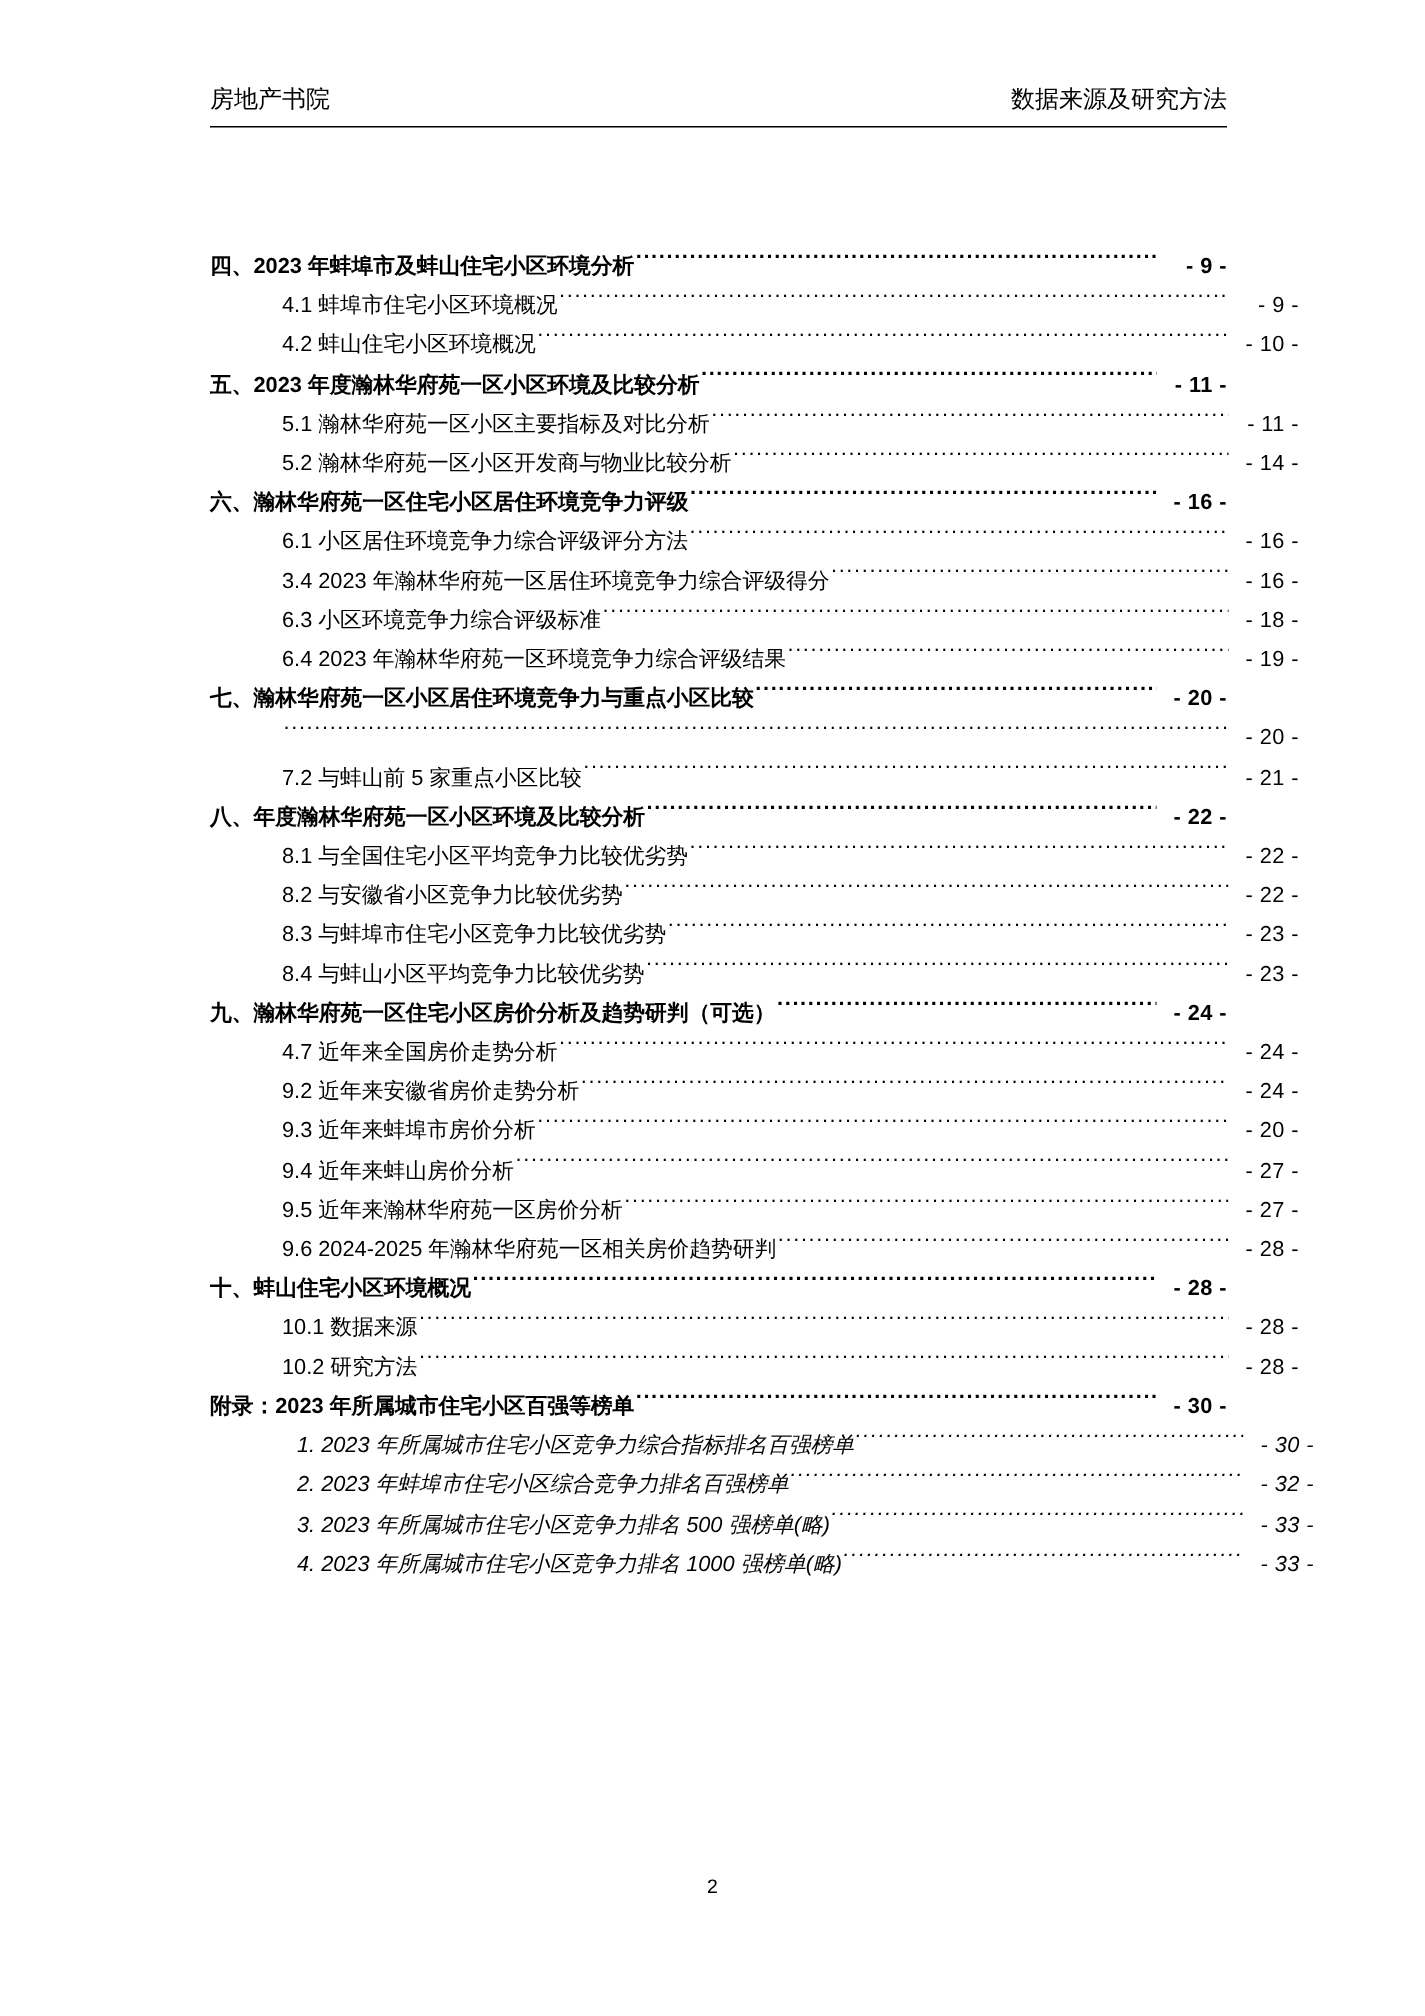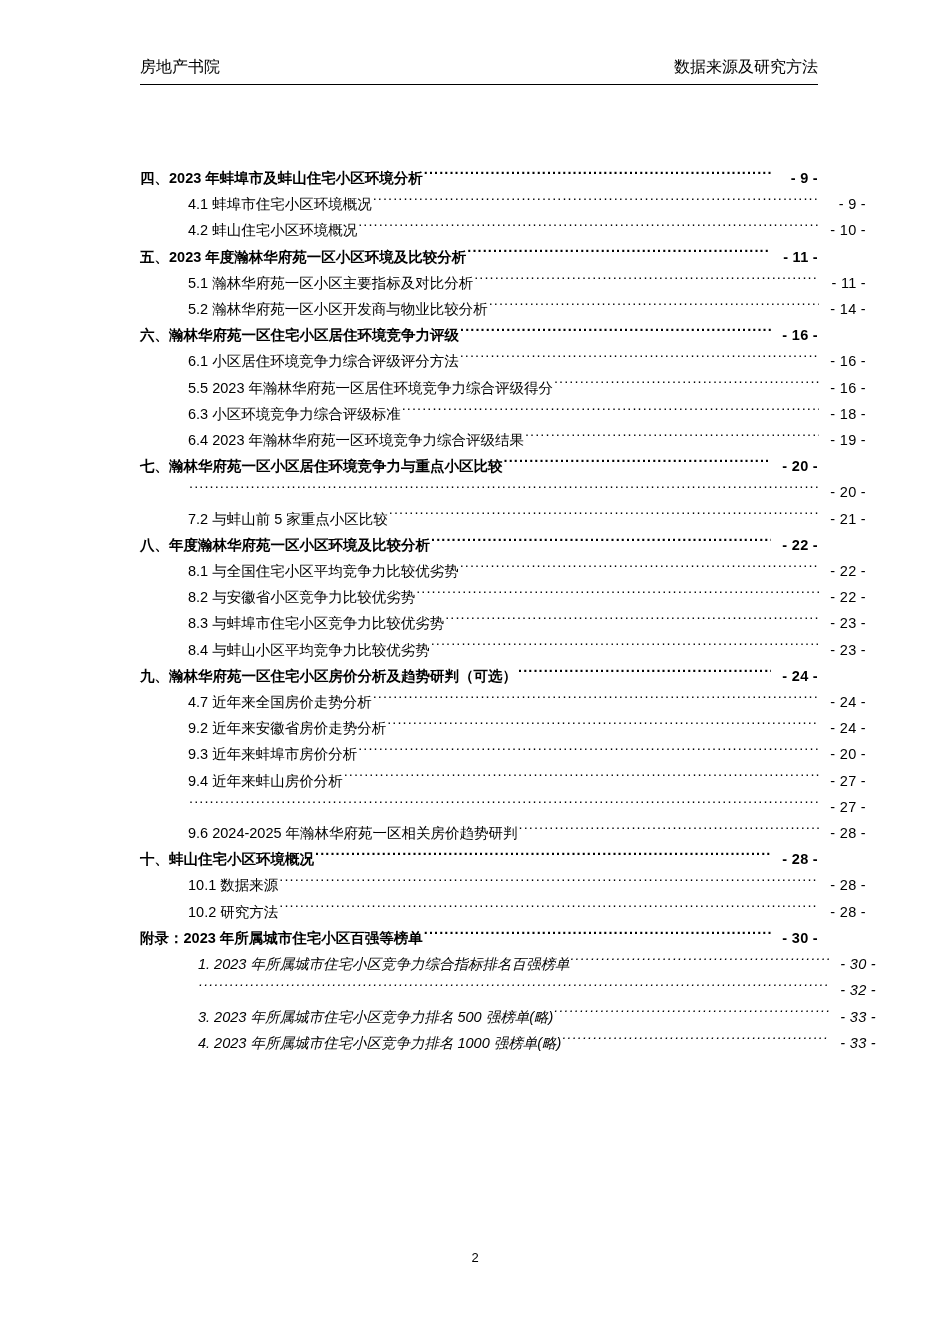--- a/index.html
+++ b/index.html
@@ -156,21 +156,21 @@
         <span class="toc-text">六、瀚林华府苑一区住宅小区居住环境竞争力评级</span>
         <span class="toc-dots"></span>
         <span class="toc-page">- 16 -</span>
       </div>
       <div class="toc-row lvl2">
         <span class="toc-text">6.1  小区居住环境竞争力综合评级评分方法</span>
         <span class="toc-dots"></span>
         <span class="toc-page">- 16 -</span>
       </div>
       <div class="toc-row lvl2">
-        <span class="toc-text">5.5 2023 年瀚林华府苑一区居住环境竞争力综合评级得分</span>
+        <span class="toc-text">3.4 2023 年瀚林华府苑一区居住环境竞争力综合评级得分</span>
         <span class="toc-dots"></span>
         <span class="toc-page">- 16 -</span>
       </div>
       <div class="toc-row lvl2">
         <span class="toc-text">6.3  小区环境竞争力综合评级标准</span>
         <span class="toc-dots"></span>
         <span class="toc-page">- 18 -</span>
       </div>
       <div class="toc-row lvl2">
         <span class="toc-text">6.4 2023 年瀚林华府苑一区环境竞争力综合评级结果</span>
@@ -235,20 +235,21 @@
         <span class="toc-text">9.3  近年来蚌埠市房价分析</span>
         <span class="toc-dots"></span>
         <span class="toc-page">- 20 -</span>
       </div>
       <div class="toc-row lvl2">
         <span class="toc-text">9.4  近年来蚌山房价分析</span>
         <span class="toc-dots"></span>
         <span class="toc-page">- 27 -</span>
       </div>
       <div class="toc-row lvl2">
+        <span class="toc-text">9.5  近年来瀚林华府苑一区房价分析</span>
         <span class="toc-dots"></span>
         <span class="toc-page">- 27 -</span>
       </div>
       <div class="toc-row lvl2">
         <span class="toc-text">9.6 2024-2025 年瀚林华府苑一区相关房价趋势研判</span>
         <span class="toc-dots"></span>
         <span class="toc-page">- 28 -</span>
       </div>
       <div class="toc-row lvl1">
         <span class="toc-text">十、蚌山住宅小区环境概况</span>
@@ -269,20 +270,21 @@
         <span class="toc-text">附录：2023 年所属城市住宅小区百强等榜单</span>
         <span class="toc-dots"></span>
         <span class="toc-page">- 30 -</span>
       </div>
       <div class="toc-row lvl2b">
         <span class="toc-text">1.  2023 年所属城市住宅小区竞争力综合指标排名百强榜单</span>
         <span class="toc-dots"></span>
         <span class="toc-page">- 30 -</span>
       </div>
       <div class="toc-row lvl2b">
+        <span class="toc-text">2.  2023 年蚌埠市住宅小区综合竞争力排名百强榜单</span>
         <span class="toc-dots"></span>
         <span class="toc-page">- 32 -</span>
       </div>
       <div class="toc-row lvl2b">
         <span class="toc-text">3.  2023 年所属城市住宅小区竞争力排名 500 强榜单(略)</span>
         <span class="toc-dots"></span>
         <span class="toc-page">- 33 -</span>
       </div>
       <div class="toc-row lvl2b">
         <span class="toc-text">4.  2023 年所属城市住宅小区竞争力排名 1000 强榜单(略)</span>

